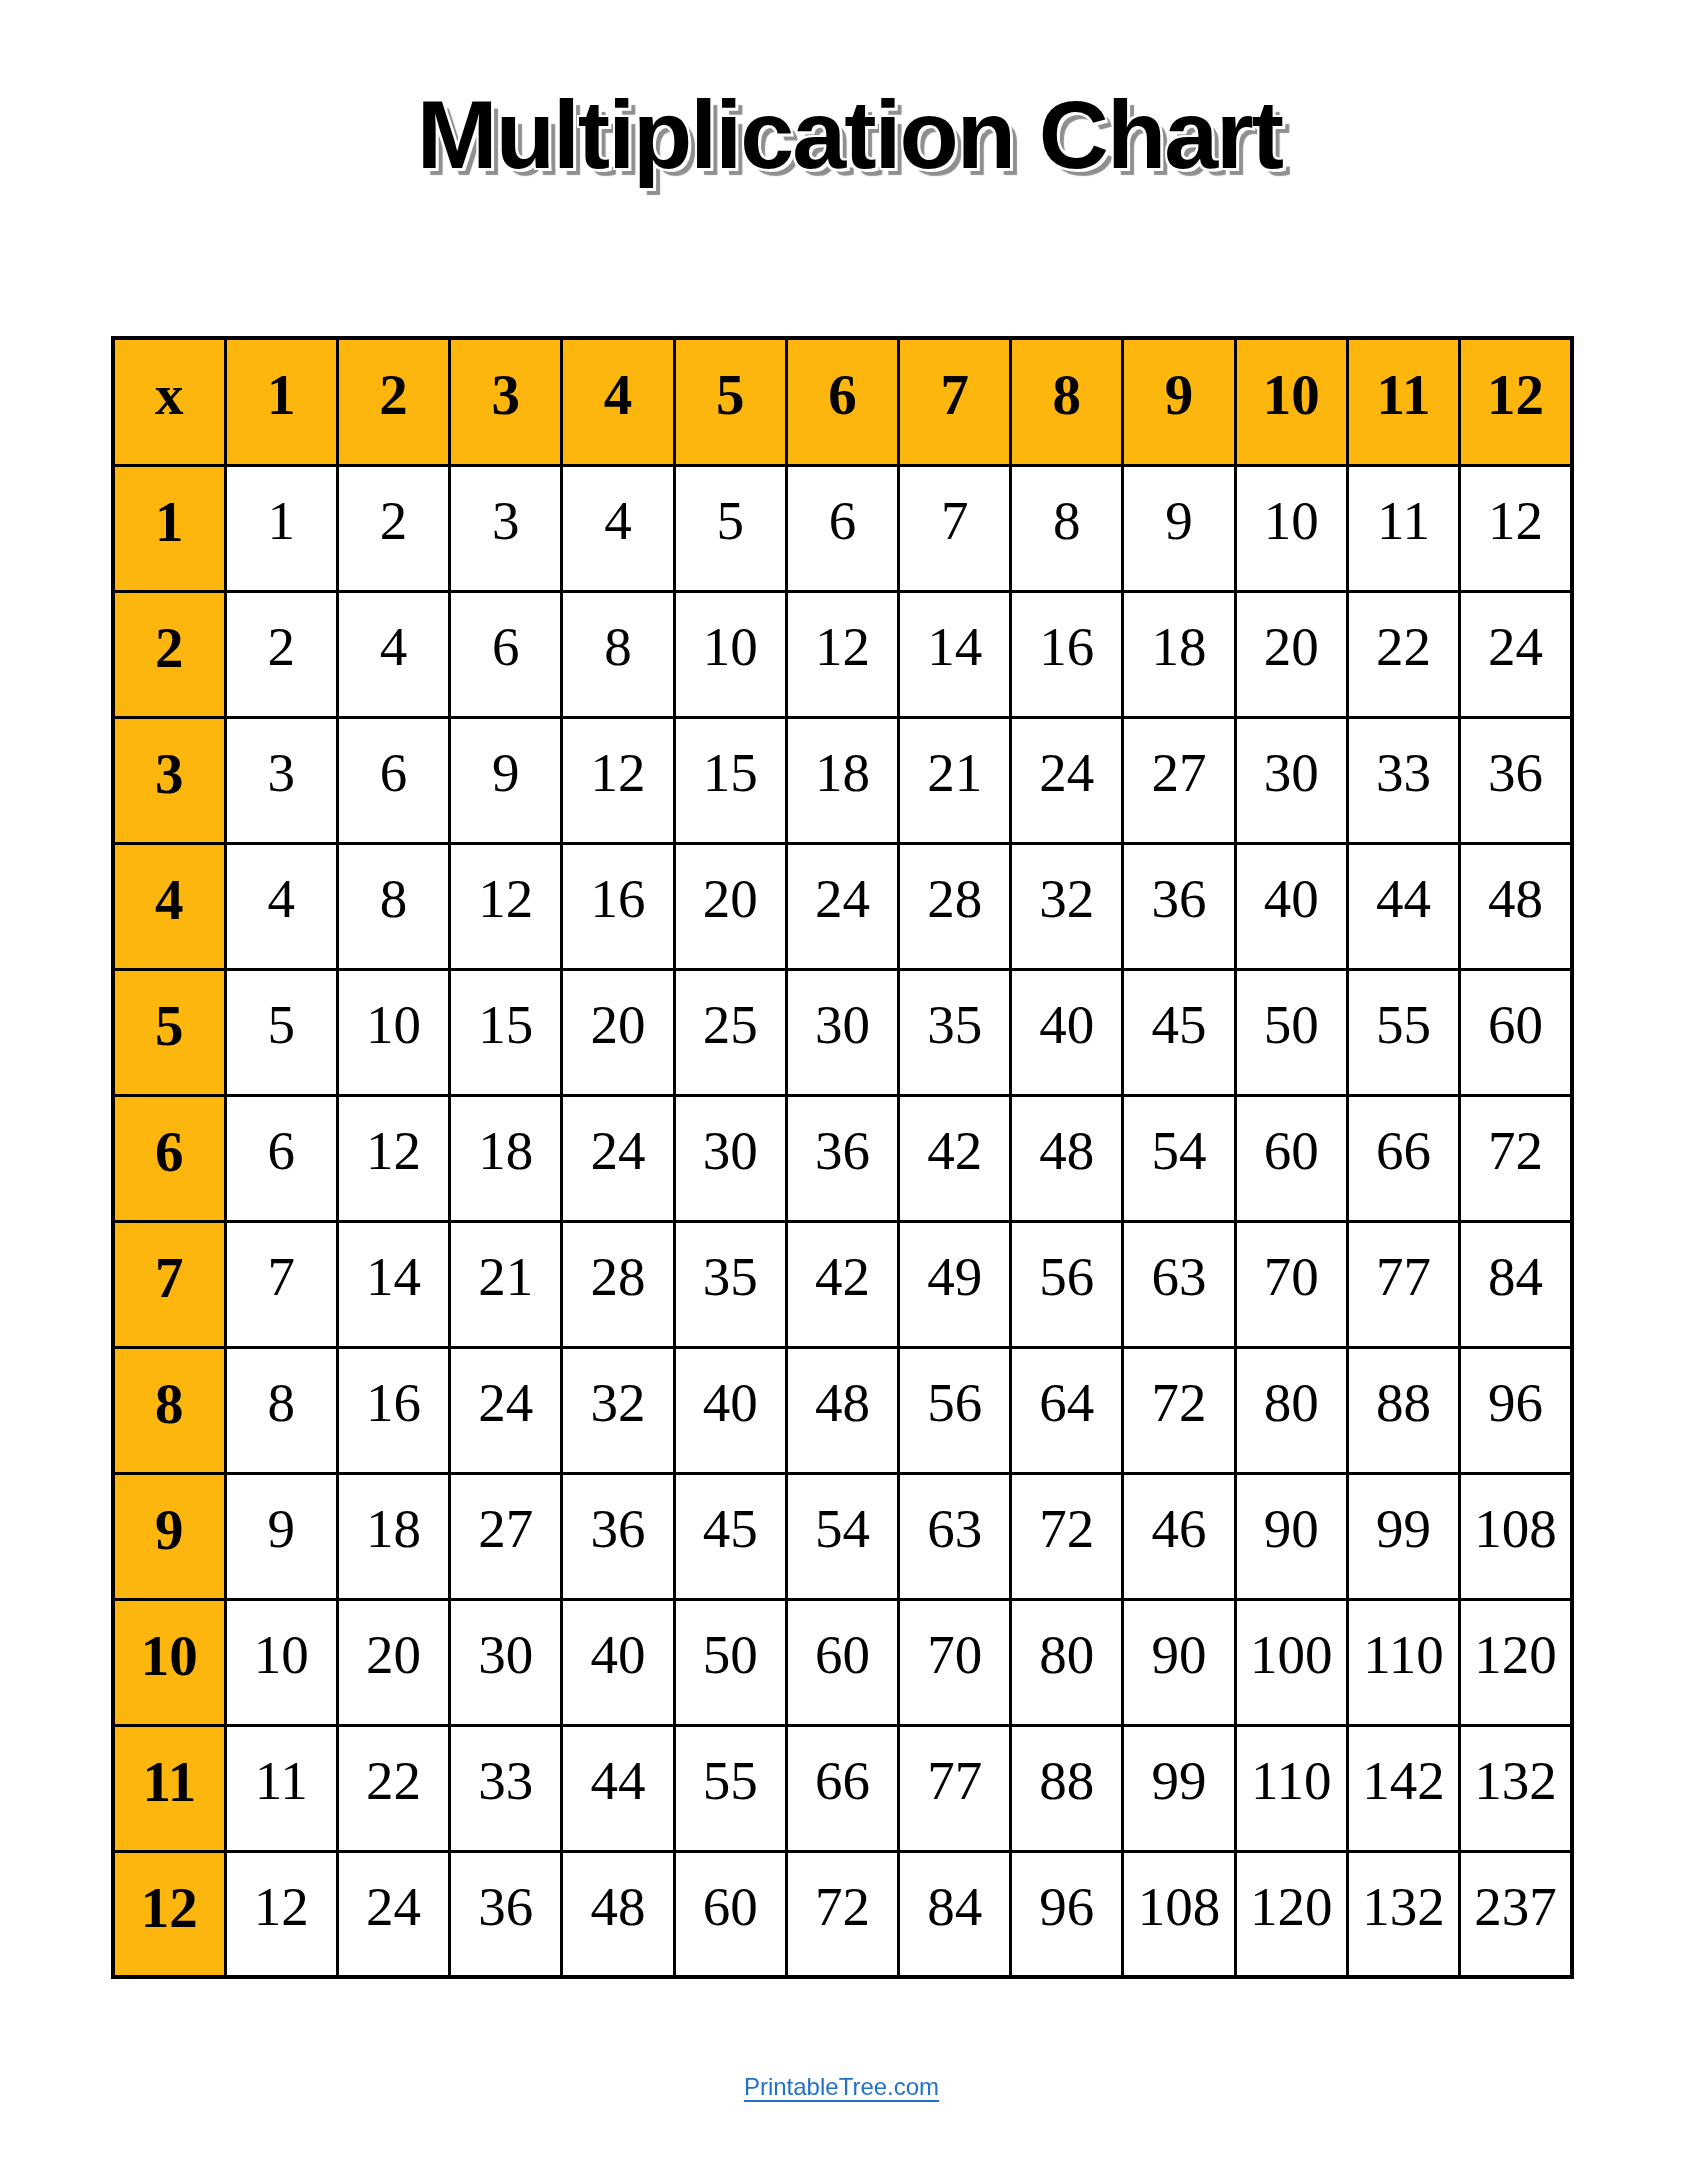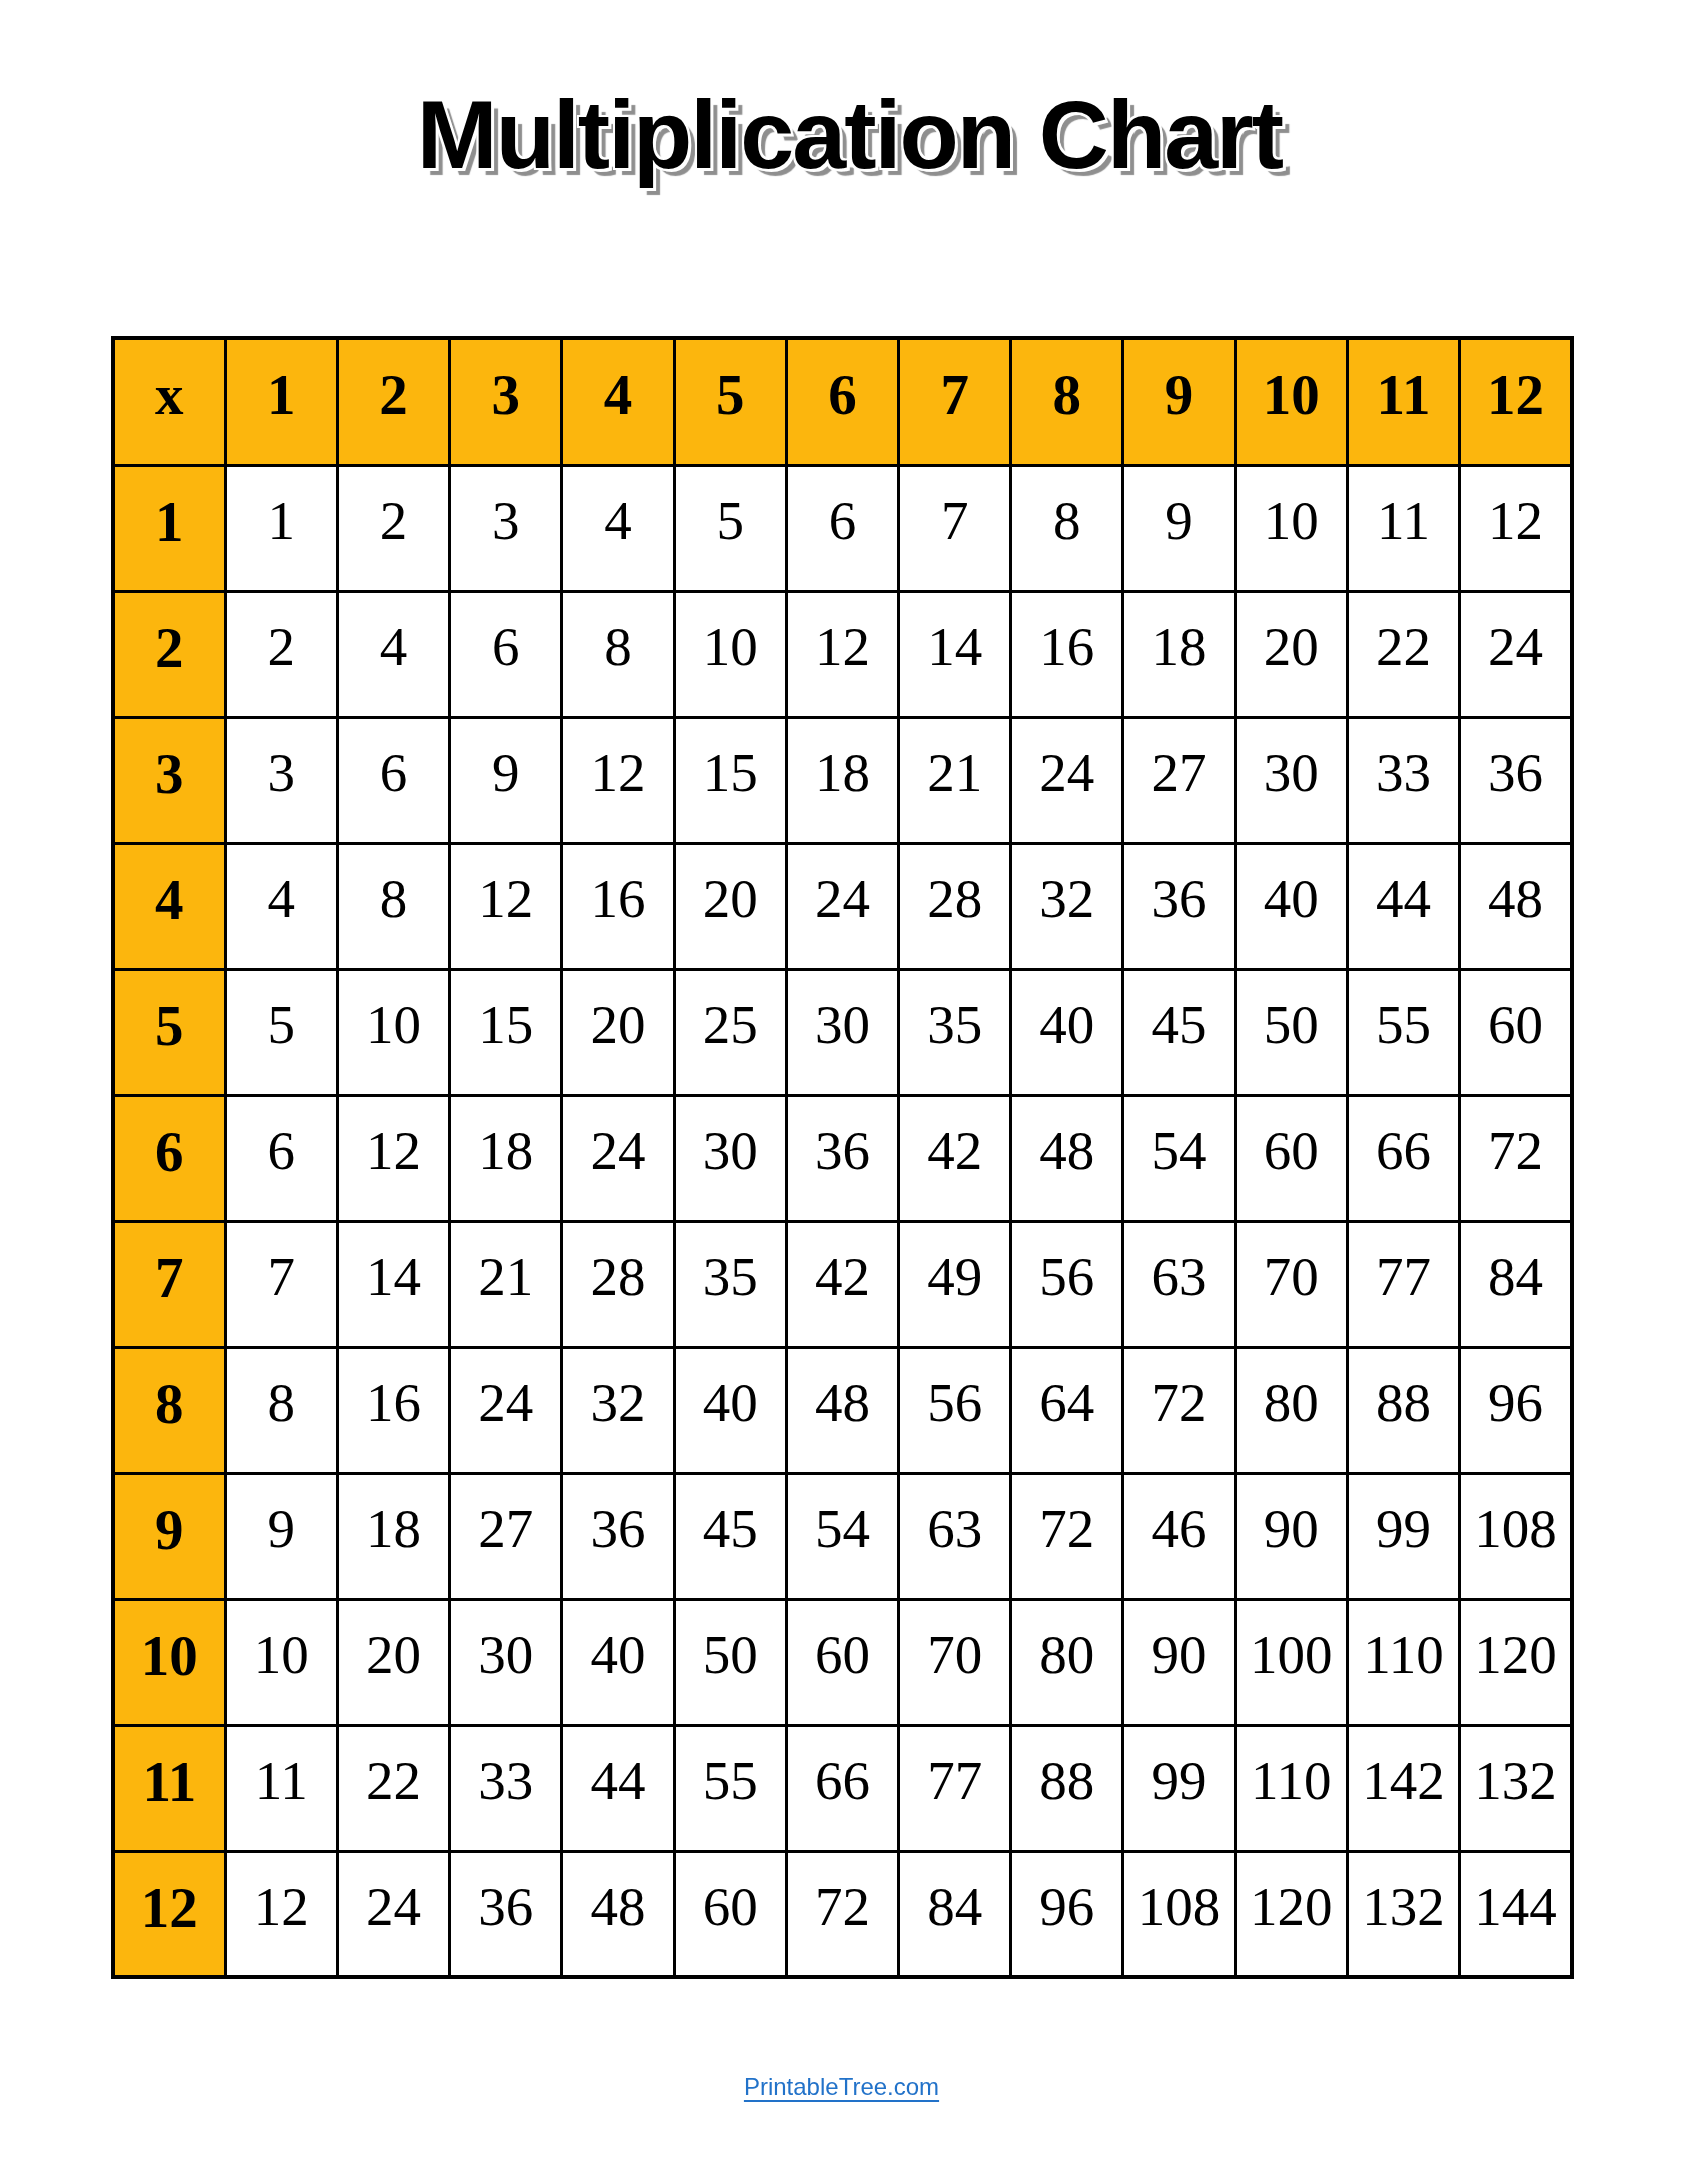--- a/index.html
+++ b/index.html
@@ -284,21 +284,21 @@
         <td>24</td>
         <td>36</td>
         <td>48</td>
         <td>60</td>
         <td>72</td>
         <td>84</td>
         <td>96</td>
         <td>108</td>
         <td>120</td>
         <td>132</td>
-        <td>144</td>
+        <td>237</td>
       </tr>
     </tbody>
 </table>
 
 <div class="footer">
   <a href="#" class="site-link">PrintableTree.com</a>
 </div>
 
 
 </body></html>

